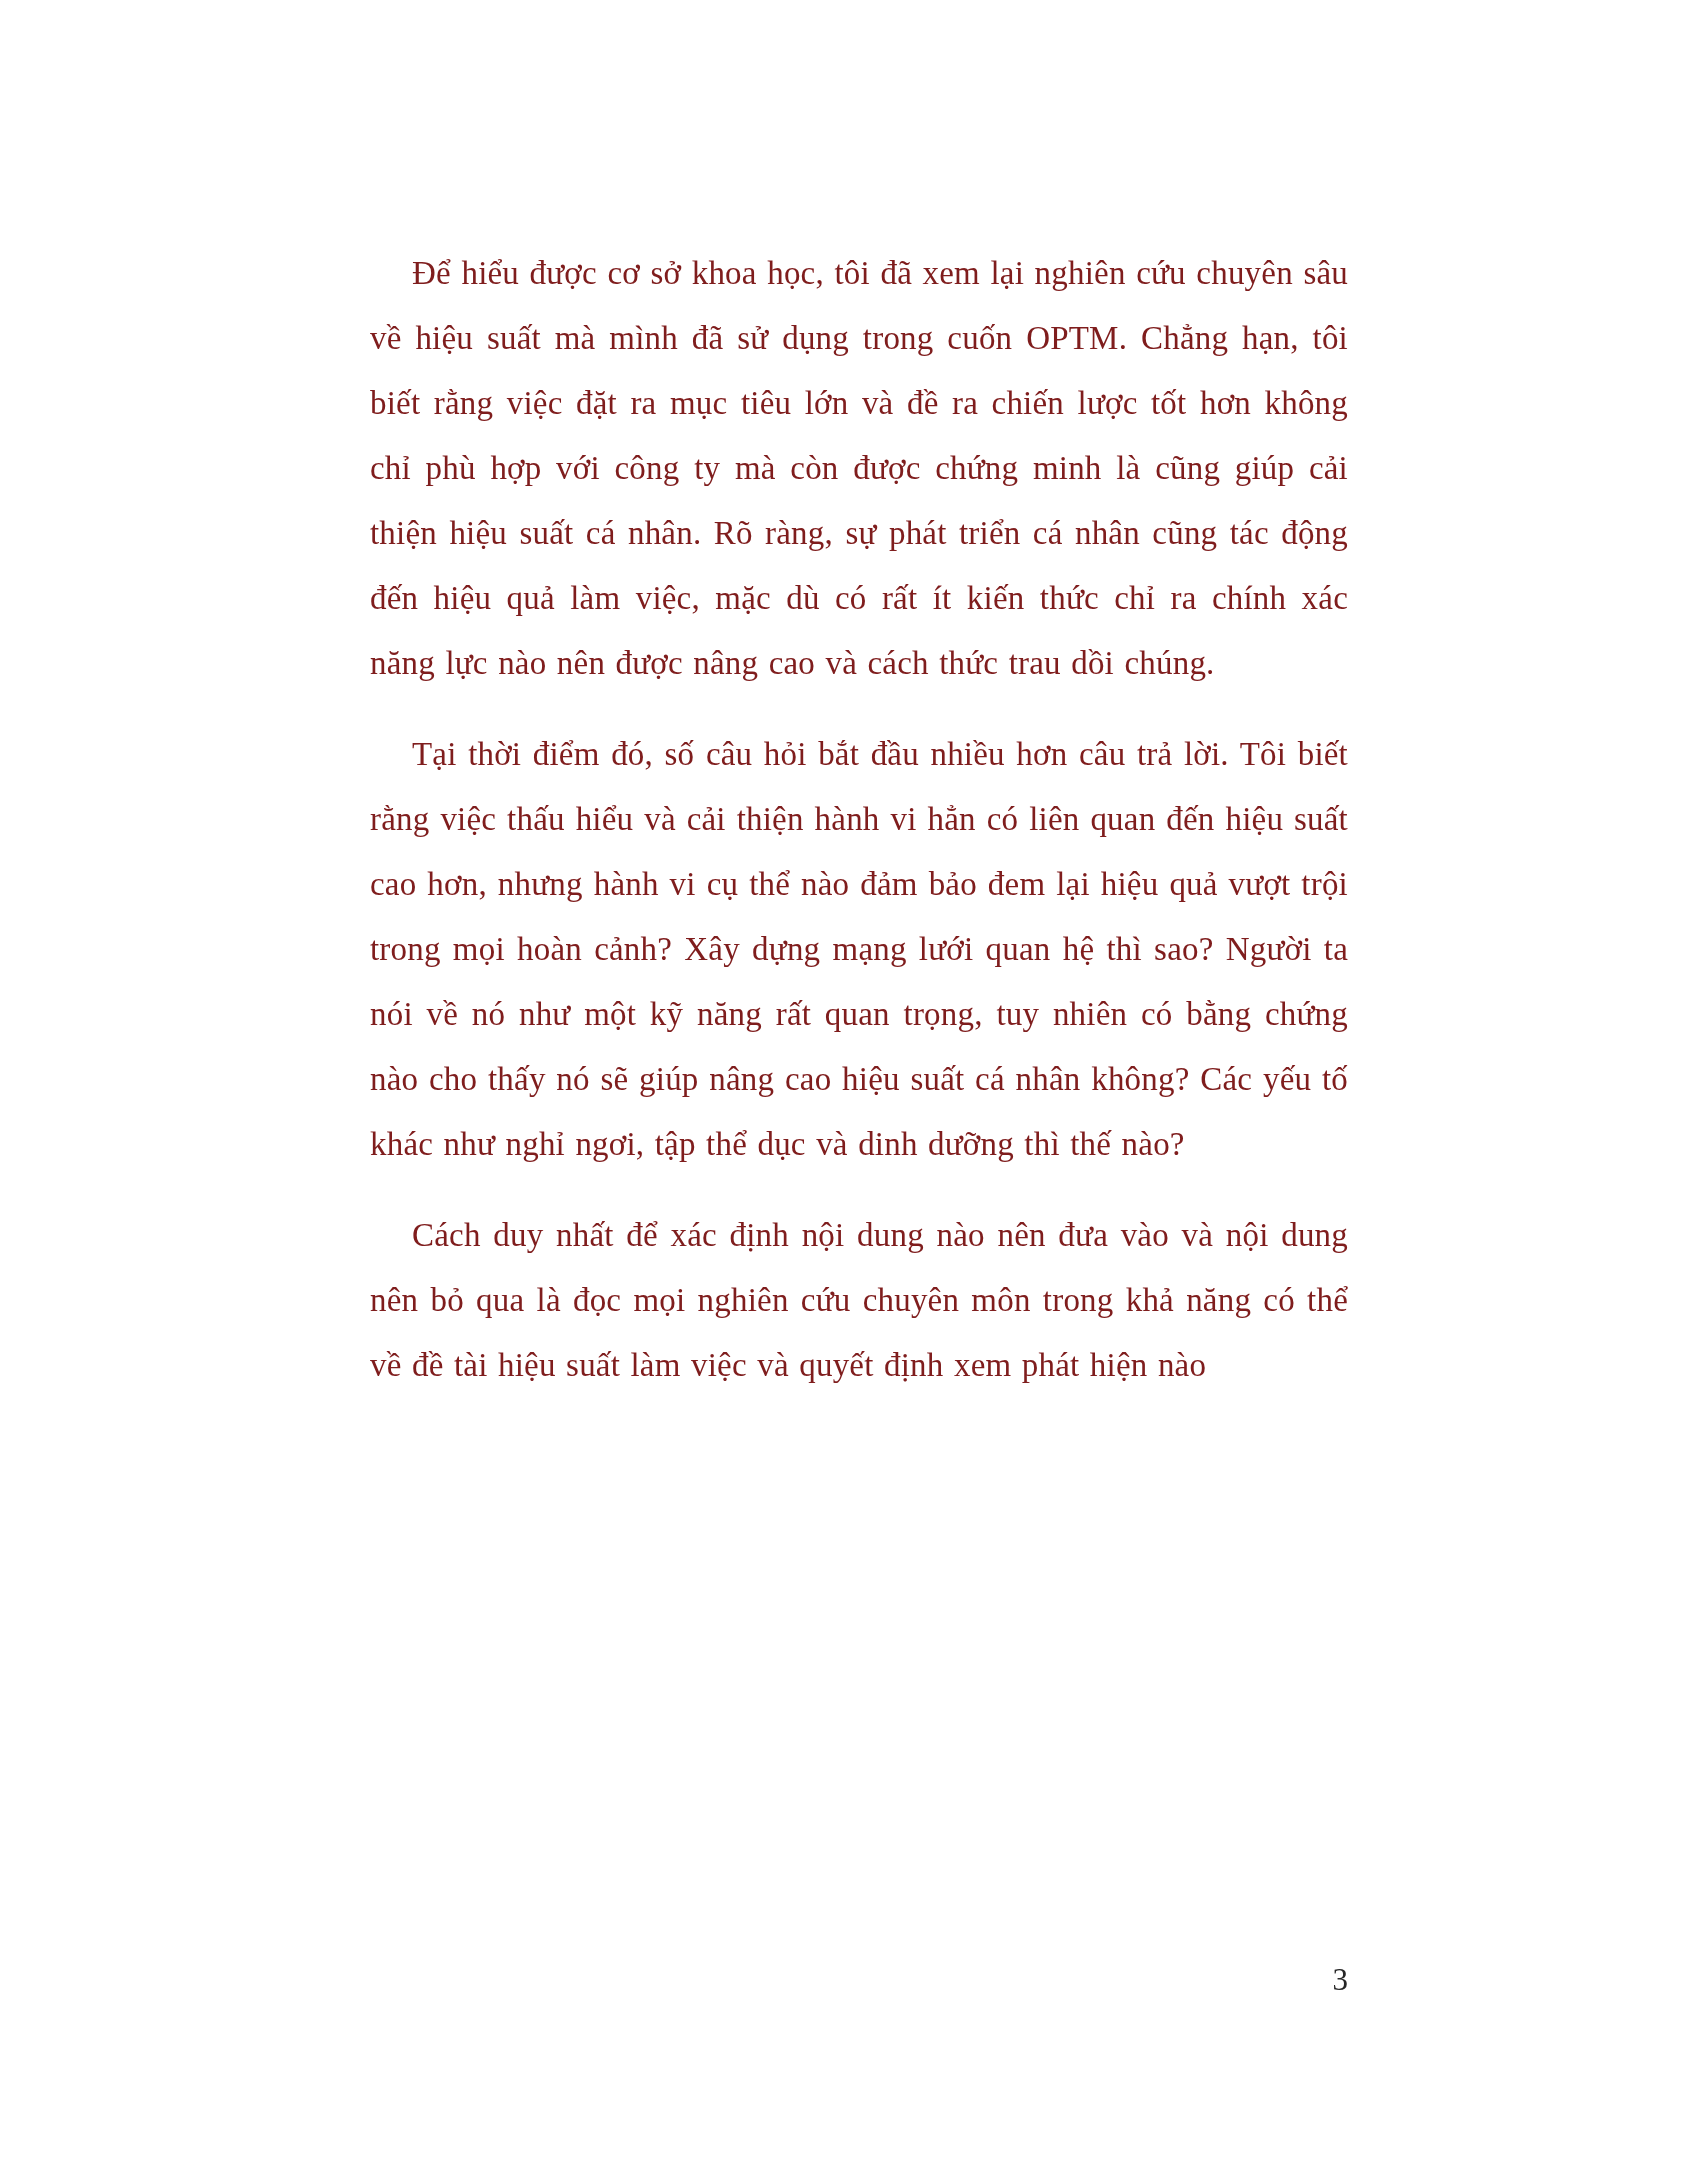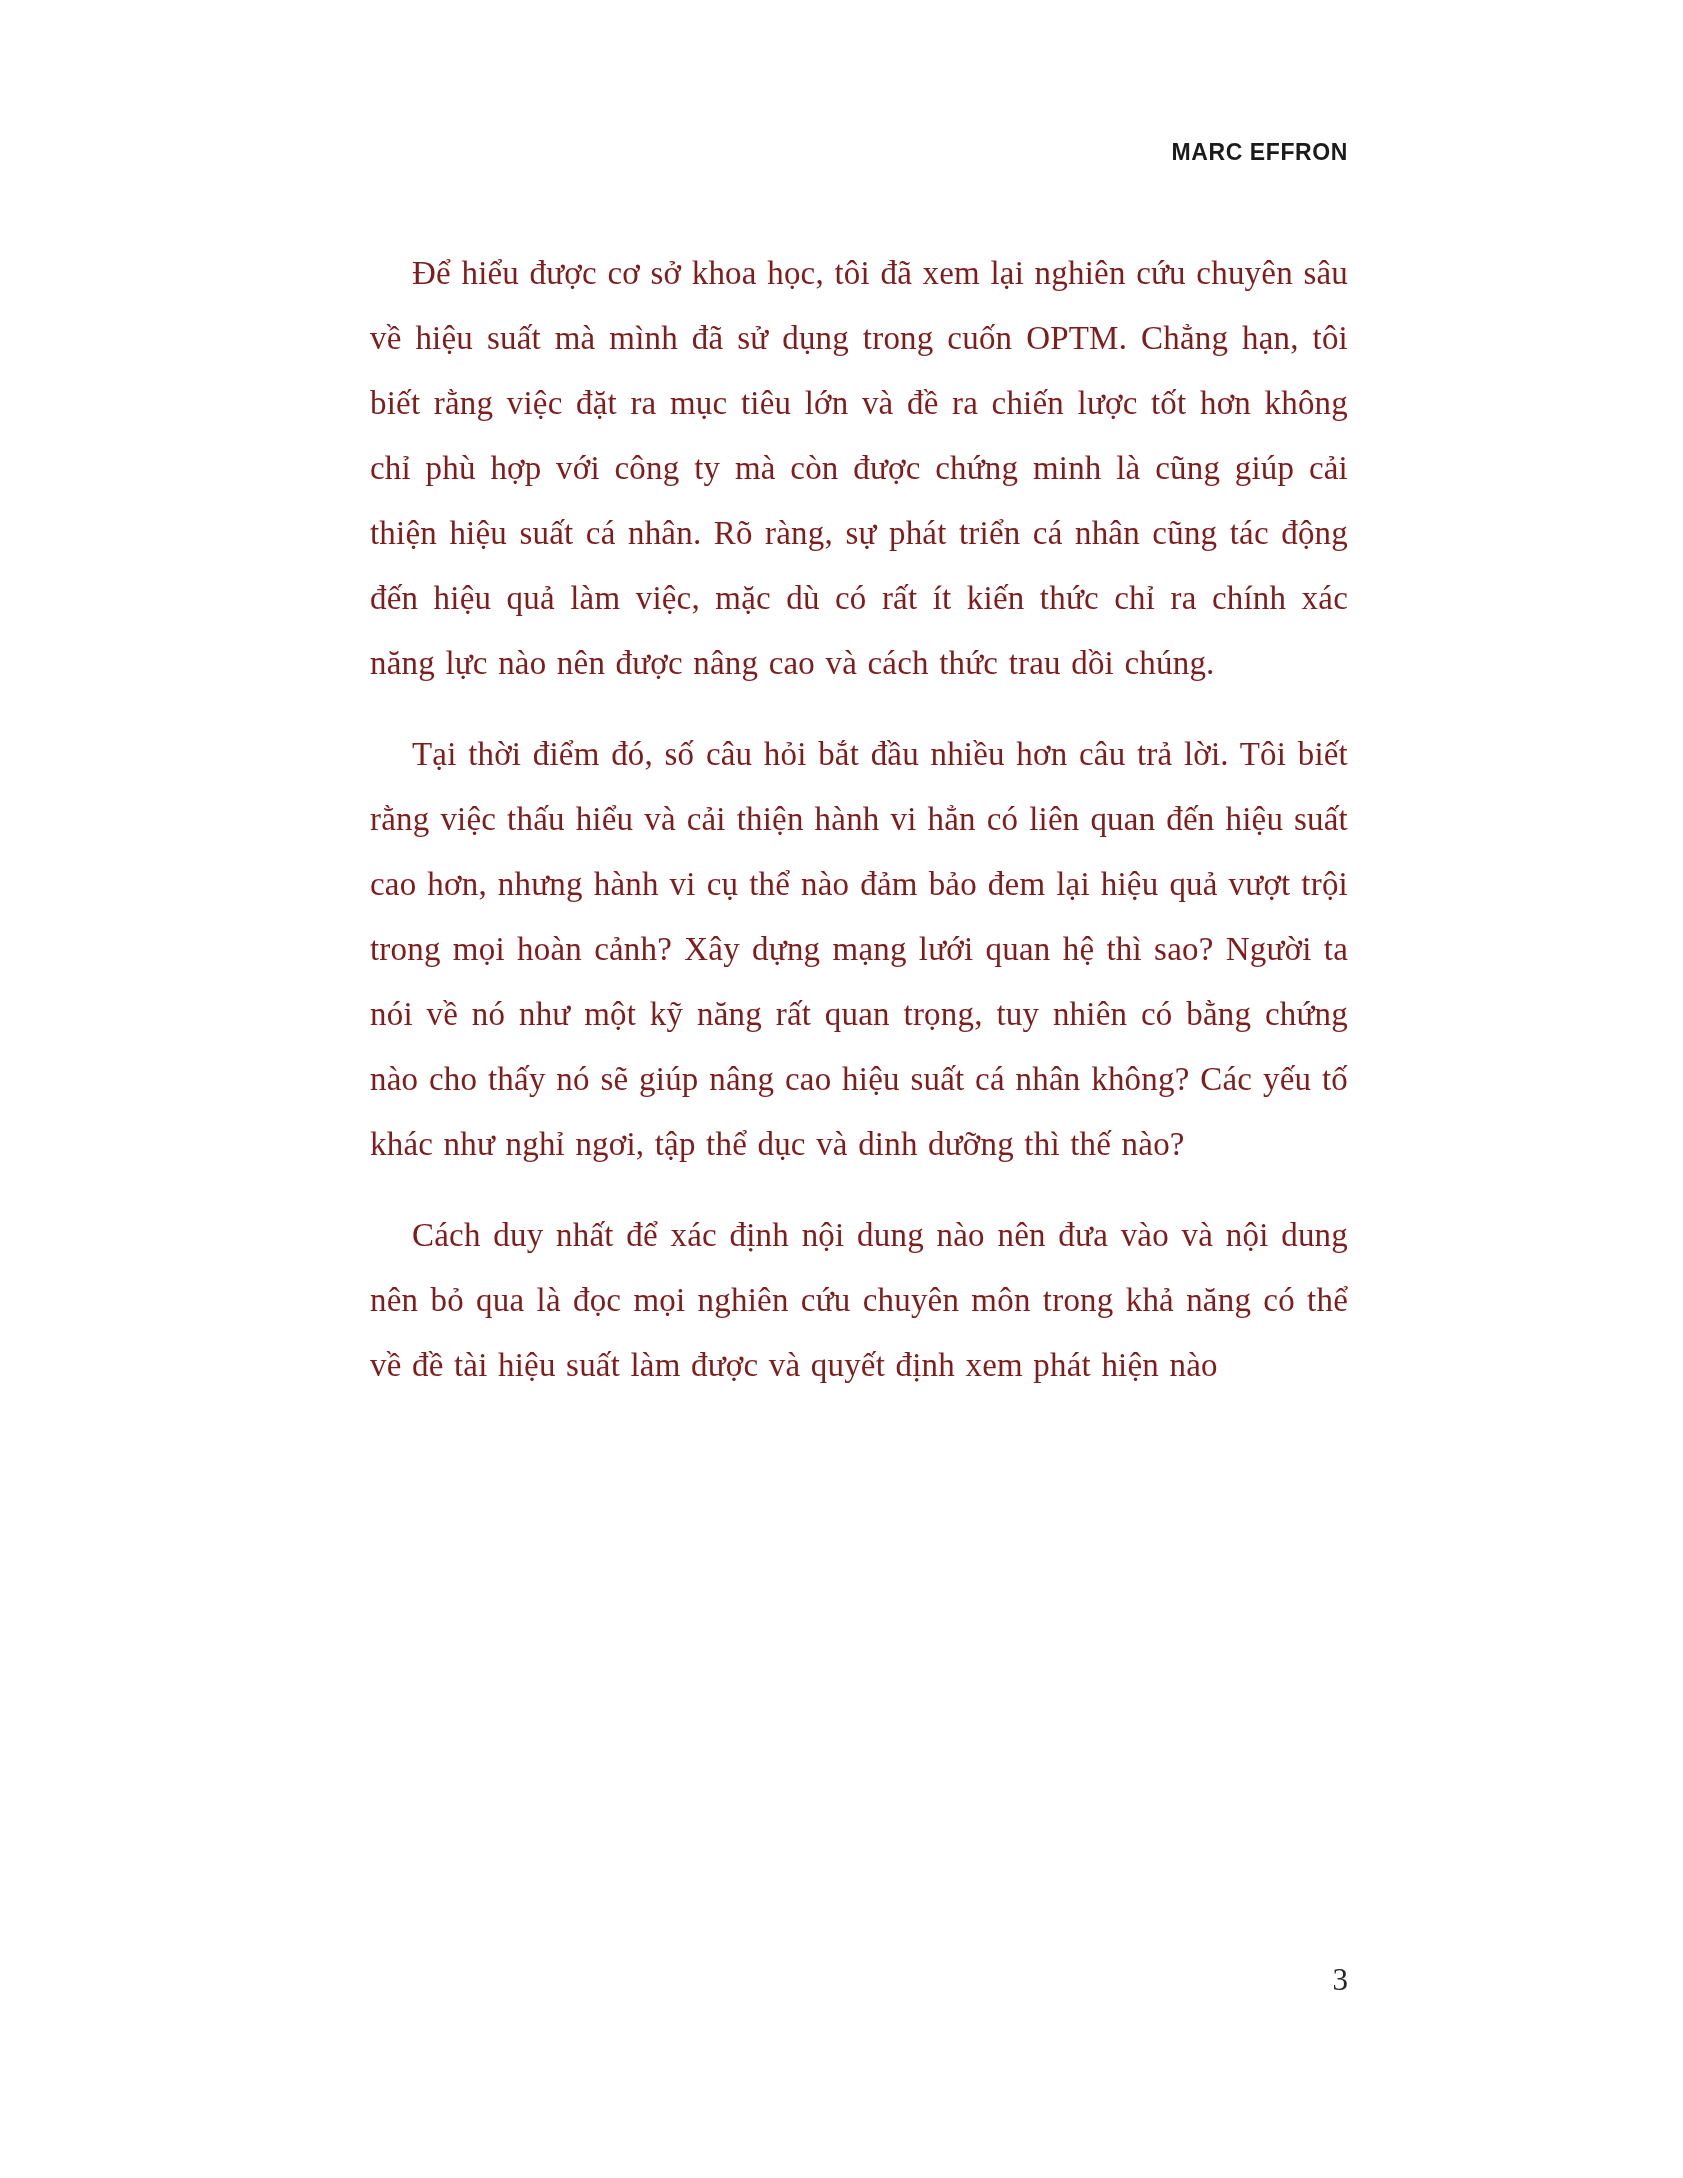--- a/index.html
+++ b/index.html
@@ -55,28 +55,25 @@
     text-align: right;
     font-size: 31px;
     color: #262626;
   }
 </style>
 </head>
 <body>
 
 <div class="page">
 
-  <header class="running-head">
-    <span>MARC EFFRON</span>
-  </header>
 
   <main class="text-block">
     <p>Để hiểu được cơ sở khoa học, tôi đã xem lại nghiên cứu chuyên sâu về hiệu suất mà mình đã sử dụng trong cuốn OPTM. Chẳng hạn, tôi biết rằng việc đặt ra mục tiêu lớn và đề ra chiến lược tốt hơn không chỉ phù hợp với công ty mà còn được chứng minh là cũng giúp cải thiện hiệu suất cá nhân. Rõ ràng, sự phát triển cá nhân cũng tác động đến hiệu quả làm việc, mặc dù có rất ít kiến thức chỉ ra chính xác năng lực nào nên được nâng cao và cách thức trau dồi chúng.</p>
     <p>Tại thời điểm đó, số câu hỏi bắt đầu nhiều hơn câu trả lời. Tôi biết rằng việc thấu hiểu và cải thiện hành vi hẳn có liên quan đến hiệu suất cao hơn, nhưng hành vi cụ thể nào đảm bảo đem lại hiệu quả vượt trội trong mọi hoàn cảnh? Xây dựng mạng lưới quan hệ thì sao? Người ta nói về nó như một kỹ năng rất quan trọng, tuy nhiên có bằng chứng nào cho thấy nó sẽ giúp nâng cao hiệu suất cá nhân không? Các yếu tố khác như nghỉ ngơi, tập thể dục và dinh dưỡng thì thế nào?</p>
-    <p>Cách duy nhất để xác định nội dung nào nên đưa vào và nội dung nên bỏ qua là đọc mọi nghiên cứu chuyên môn trong khả năng có thể về đề tài hiệu suất làm được và quyết định xem phát hiện nào</p>
+    <p>Cách duy nhất để xác định nội dung nào nên đưa vào và nội dung nên bỏ qua là đọc mọi nghiên cứu chuyên môn trong khả năng có thể về đề tài hiệu suất làm việc và quyết định xem phát hiện nào</p>
   </main>
 
   <footer class="page-footer">
     <span>3</span>
   </footer>
 
 </div>
 
 
 </body></html>

